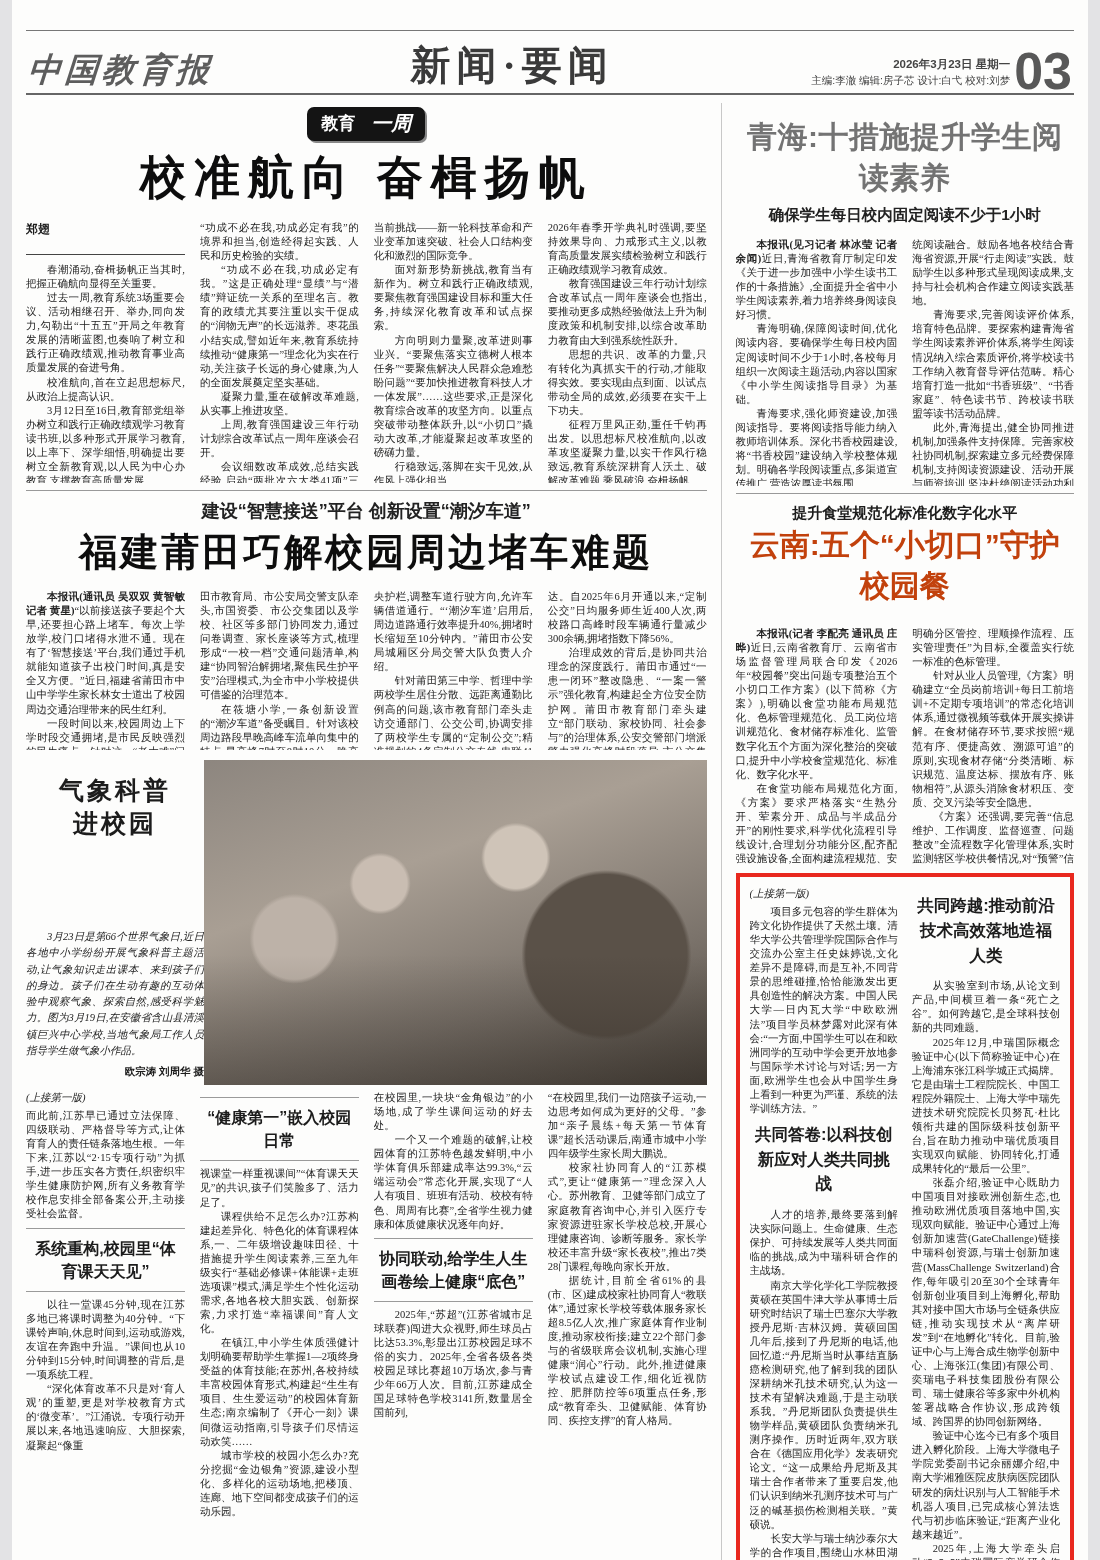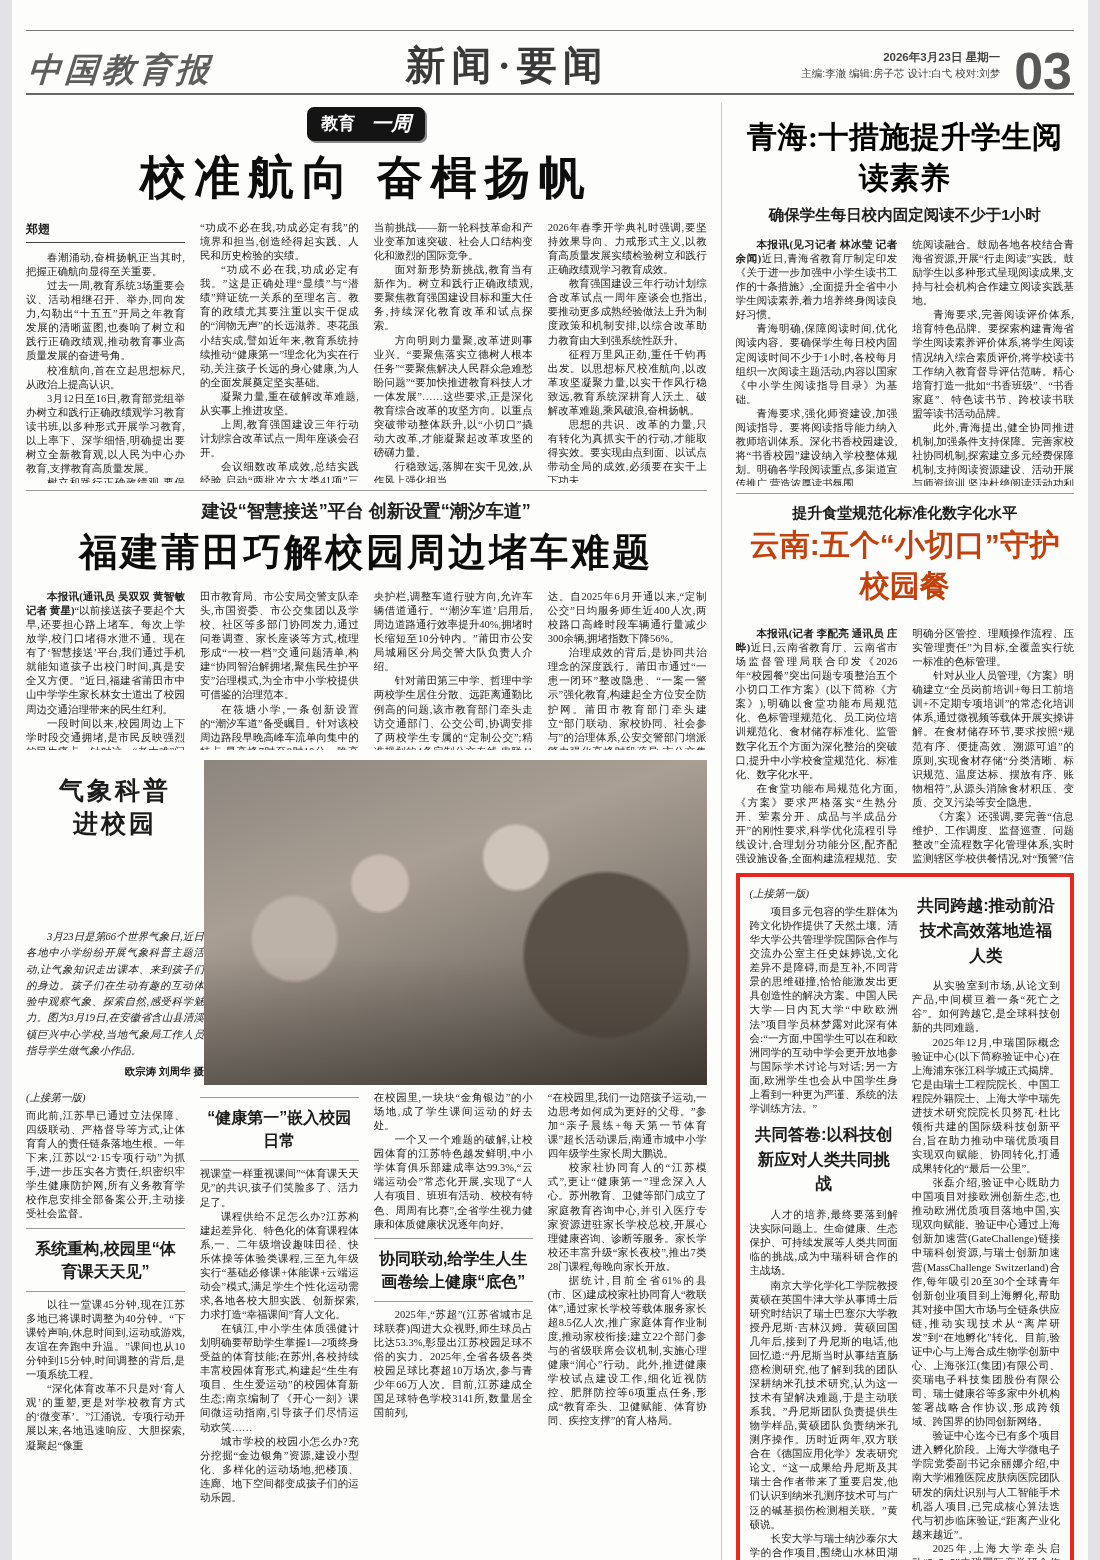--- a/index.html
+++ b/index.html
@@ -5,21 +5,21 @@
   * { margin:0; padding:0; box-sizing:border-box; }
   html,body { width:1100px; }
   body { background:#e3e3e5; font-family:"Liberation Serif","DejaVu Serif",serif; color:#1c1c1c; }
   .page { position:relative; width:1076px; height:1560px; margin:0 12px; background:#fdfdfc; padding:8px 14px 10px 14px; overflow:hidden; }
 
   
   .topline { border-top:1.5px solid #777; margin:22px 0 0 0; }
   .hdr { display:flex; align-items:flex-end; justify-content:space-between; height:62px; padding:0 2px; }
   .masthead { font-family:"DejaVu Serif",serif; font-weight:bold; font-style:italic; font-size:33px; color:#5d5d5d; letter-spacing:4px; transform:skewX(-4deg); }
   .section-title { font-family:"Liberation Serif",serif; font-weight:bold; font-size:40px; color:#3a3a3a; letter-spacing:6px; }
-  .hdr-right { text-align:right; display:flex; gap:14px; }
+  .hdr-right { text-align:right; display:flex; align-items:flex-end; gap:4px; }
   .hdr-meta { font-family:"Liberation Sans",sans-serif; font-size:10.5px; color:#444; line-height:1.5; text-align:right; padding-bottom:4px; }
   .hdr-meta .d { font-weight:bold; font-size:11.5px; }
   .pageno { font-family:"Liberation Sans",sans-serif; font-weight:bold; font-size:52px; color:#585858; line-height:0.85; }
   .hdr-rule { border-top:2.5px solid #666; margin-bottom:8px; }
 
   
   .grid { display:flex; gap:14px; }
   .colL { width:700px; }
   .colR { width:348px; }
   .vsep { width:1px; background:#c8c8c8; }
@@ -30,21 +30,21 @@
   .cols { display:flex; gap:15px; }
   .cols > div { flex:1; overflow:hidden; }
   .hrule { border-top:1px solid #999; margin:7px 0; }
 
   
   .badge { display:flex; justify-content:center; margin:4px 0 6px; }
   .badge-inner { background:#141414; color:#fff; border-radius:7px; padding:3px 14px 4px; display:flex; align-items:center; gap:16px; box-shadow:2px 2px 0 #888; }
   .badge-l { font-family:"Liberation Sans",sans-serif; font-weight:bold; font-size:17px; }
   .badge-r { font-family:"DejaVu Serif",serif; font-style:italic; font-weight:bold; font-size:20px; }
   .lead-h1 { text-align:center; font-family:"Liberation Sans",sans-serif; font-weight:900; font-size:46px; letter-spacing:8px; color:#0d0d0d; margin:2px 0 12px; }
-  .author { font-family:"Liberation Sans",sans-serif; font-weight:bold; font-size:12px; padding-bottom:4px; border-bottom:1.5px solid #444; margin-bottom:8px; }
+  .author { font-family:"Liberation Sans",sans-serif; font-weight:bold; font-size:12px; padding-bottom:16px; border-bottom:1.5px solid #444; margin-bottom:8px; }
   .lead-cols > div { height:262px; }
 
   
   .kicker { text-align:center; font-family:"Liberation Sans",sans-serif; font-weight:bold; font-size:18px; color:#222; margin:8px 0 4px; }
   .pt-h1 { text-align:center; font-family:"Liberation Sans",sans-serif; font-weight:900; font-size:38px; letter-spacing:3px; color:#0d0d0d; margin-bottom:12px; }
   .pt-cols > div { height:160px; }
 
   
   .photo-row { display:flex; margin:10px 0 6px; }
   .cap-col { width:178px; }
@@ -58,21 +58,21 @@
       radial-gradient(circle at 80% 60%, #5a5148 0 18%, transparent 19%),
       linear-gradient(160deg, #8d867f 0%, #a99f94 35%, #7b736b 70%, #4e473f 100%); }
   .photo::after { content:""; position:absolute; inset:0; background:linear-gradient(0deg, rgba(30,25,20,.35), transparent 40%); }
 
   
   .bt-cols > div { height:442px; }
   .sec-h { font-family:"Liberation Sans",sans-serif; font-weight:900; font-size:16px; line-height:1.45; text-align:center; padding:8px 2px; margin:6px 0; border-top:1px solid #9a9a9a; border-bottom:1px solid #9a9a9a; }
   .jump-note { font-size:10.5px; font-style:italic; margin-bottom:4px; }
 
   
-  .qh-h1 { text-align:center; font-family:Liberation Serif, serif; font-weight:900; font-size:30px; letter-spacing:0.5px; color:#000000; margin:14px 0 6px; }
+  .qh-h1 { text-align:center; font-family:Liberation Sans, sans-serif; font-weight:900; font-size:30px; letter-spacing:0.5px; color:#737373; margin:14px 0 6px; }
   .qh-sub { text-align:center; font-family:"Liberation Sans",sans-serif; font-weight:bold; font-size:15.5px; color:#222; margin-bottom:12px; }
   .qh-cols > div { height:248px; }
   .yn-kick { text-align:center; font-family:"Liberation Sans",sans-serif; font-weight:bold; font-size:15px; margin:10px 0 2px; }
   .yn-h1 { text-align:center; font-family:"Liberation Sans",sans-serif; font-weight:900; font-size:30px; color:#c2410c; margin-bottom:20px; }
   .yn-cols > div { height:238px; }
 
   
   .redbox { border:4px solid #e8281e; padding:10px 10px 8px; margin-top:8px; height:808px; overflow:hidden; }
   .rb-cols { display:flex; gap:14px; }
   .rb-cols > div { flex:1; overflow:hidden; height:782px; }
@@ -129,22 +129,22 @@
           <div>
             <p class="b noind">当前挑战——新一轮科技革命和产业变革加速突破、社会人口结构变化和激烈的国际竞争。</p>
             <p class="b">面对新形势新挑战,教育当有新作为。树立和践行正确政绩观,要聚焦教育强国建设目标和重大任务,持续深化教育改革和试点探索。</p>
             <p class="b">方向明则力量聚,改革进则事业兴。“要聚焦落实立德树人根本任务”“要聚焦解决人民群众急难愁盼问题”“要加快推进教育科技人才一体发展”……这些要求,正是深化教育综合改革的攻坚方向。以重点突破带动整体跃升,以“小切口”撬动大改革,才能凝聚起改革攻坚的磅礴力量。</p>
             <p class="b">行稳致远,落脚在实干见效,从作风上强化担当。</p>
 
           </div>
           <div>
             <p class="b noind">2026年春季开学典礼时强调,要坚持效果导向、力戒形式主义,以教育高质量发展实绩检验树立和践行正确政绩观学习教育成效。</p>
             <p class="b">教育强国建设三年行动计划综合改革试点一周年座谈会也指出,要推动更多成熟经验做法上升为制度政策和机制安排,以综合改革助力教育由大到强系统性跃升。</p>
+            <p class="b">思想的共识、改革的力量,只有转化为真抓实干的行动,才能取得实效。要实现由点到面、以试点带动全局的成效,必须要在实干上下功夫。</p>
             <p class="b">征程万里风正劲,重任千钧再出发。以思想标尺校准航向,以改革攻坚凝聚力量,以实干作风行稳致远,教育系统深耕育人沃土、破解改革难题,乘风破浪,奋楫扬帆。</p>
-            <p class="b">思想的共识、改革的力量,只有转化为真抓实干的行动,才能取得实效。要实现由点到面、以试点带动全局的成效,必须要在实干上下功夫。</p>
 
           </div>
         </div>
       </div>
 
       <div class="hrule"></div>
 
       <div>
         <div class="kicker">建设“智慧接送”平台 创新设置“潮汐车道”</div>
         <div class="pt-h1">福建莆田巧解校园周边堵车难题</div>
@@ -186,21 +186,21 @@
           <div>
             <div class="jump-note">(上接第一版)</div>
             <p class="b noind">而此前,江苏早已通过立法保障、四级联动、严格督导等方式,让体育育人的责任链条落地生根。一年下来,江苏以“2·15专项行动”为抓手,进一步压实各方责任,织密织牢学生健康防护网,所有义务教育学校作息安排全部备案公开,主动接受社会监督。</p>
             <div class="sec-h">系统重构,校园里“体育课天天见”</div>
             <p class="b">以往一堂课45分钟,现在江苏多地已将课时调整为40分钟。“下课铃声响,休息时间到,运动或游戏,友谊在奔跑中升温。”课间也从10分钟到15分钟,时间调整的背后,是一项系统工程。</p>
             <p class="b">“深化体育改革不只是对‘育人观’的重塑,更是对学校教育方式的‘微变革’。”江涌说。专项行动开展以来,各地迅速响应、大胆探索,凝聚起“像重</p>
           </div>
           <div>
             <div class="sec-h">“健康第一”嵌入校园日常</div>
             <p class="b noind">视课堂一样重视课间”“体育课天天见”的共识,孩子们笑脸多了、活力足了。</p>
-            <p class="b">课程供给不足怎么办?江苏构建起差异化、特色化的体育课程体系,一、二年级增设趣味田径、快乐体操等体验类课程,三至九年级实行“基础必修课+体能课+云端运动会”模式,满足学生个性化运动需求,各地各校大胆实践、创新探索,力求打造“幸福课间”育人文化。</p>
+            <p class="b">课程供给不足怎么办?江苏构建起差异化、特色化的体育课程体系,一、二年级增设趣味田径、十措施提升学生阅读素养,三至九年级实行“基础必修课+体能课+走班选项课”模式,满足学生个性化运动需求,各地各校大胆实践、创新探索,力求打造“幸福课间”育人文化。</p>
             <p class="b">在镇江,中小学生体质强健计划明确要帮助学生掌握1—2项终身受益的体育技能;在苏州,各校持续丰富校园体育形式,构建起“生生有项目、生生爱运动”的校园体育新生态;南京编制了《开心一刻》课间微运动指南,引导孩子们尽情运动欢笑……</p>
             <p class="b">城市学校的校园小怎么办?充分挖掘“金边银角”资源,建设小型化、多样化的运动场地,把楼顶、连廊、地下空间都变成孩子们的运动乐园。</p>
           </div>
           <div>
             <p class="b noind">在校园里,一块块“金角银边”的小场地,成了学生课间运动的好去处。</p>
             <p class="b">一个又一个难题的破解,让校园体育的江苏特色越发鲜明,中小学体育俱乐部建成率达99.3%,“云端运动会”常态化开展,实现了“人人有项目、班班有活动、校校有特色、周周有比赛”,全省学生视力健康和体质健康状况逐年向好。</p>
             <div class="sec-h">协同联动,给学生人生画卷绘上健康“底色”</div>
             <p class="b">2025年,“苏超”(江苏省城市足球联赛)闯进大众视野,师生球员占比达53.3%,彰显出江苏校园足球不俗的实力。2025年,全省各级各类校园足球比赛超10万场次,参与青少年66万人次。目前,江苏建成全国足球特色学校3141所,数量居全国前列,</p>
           </div>
           <div>

